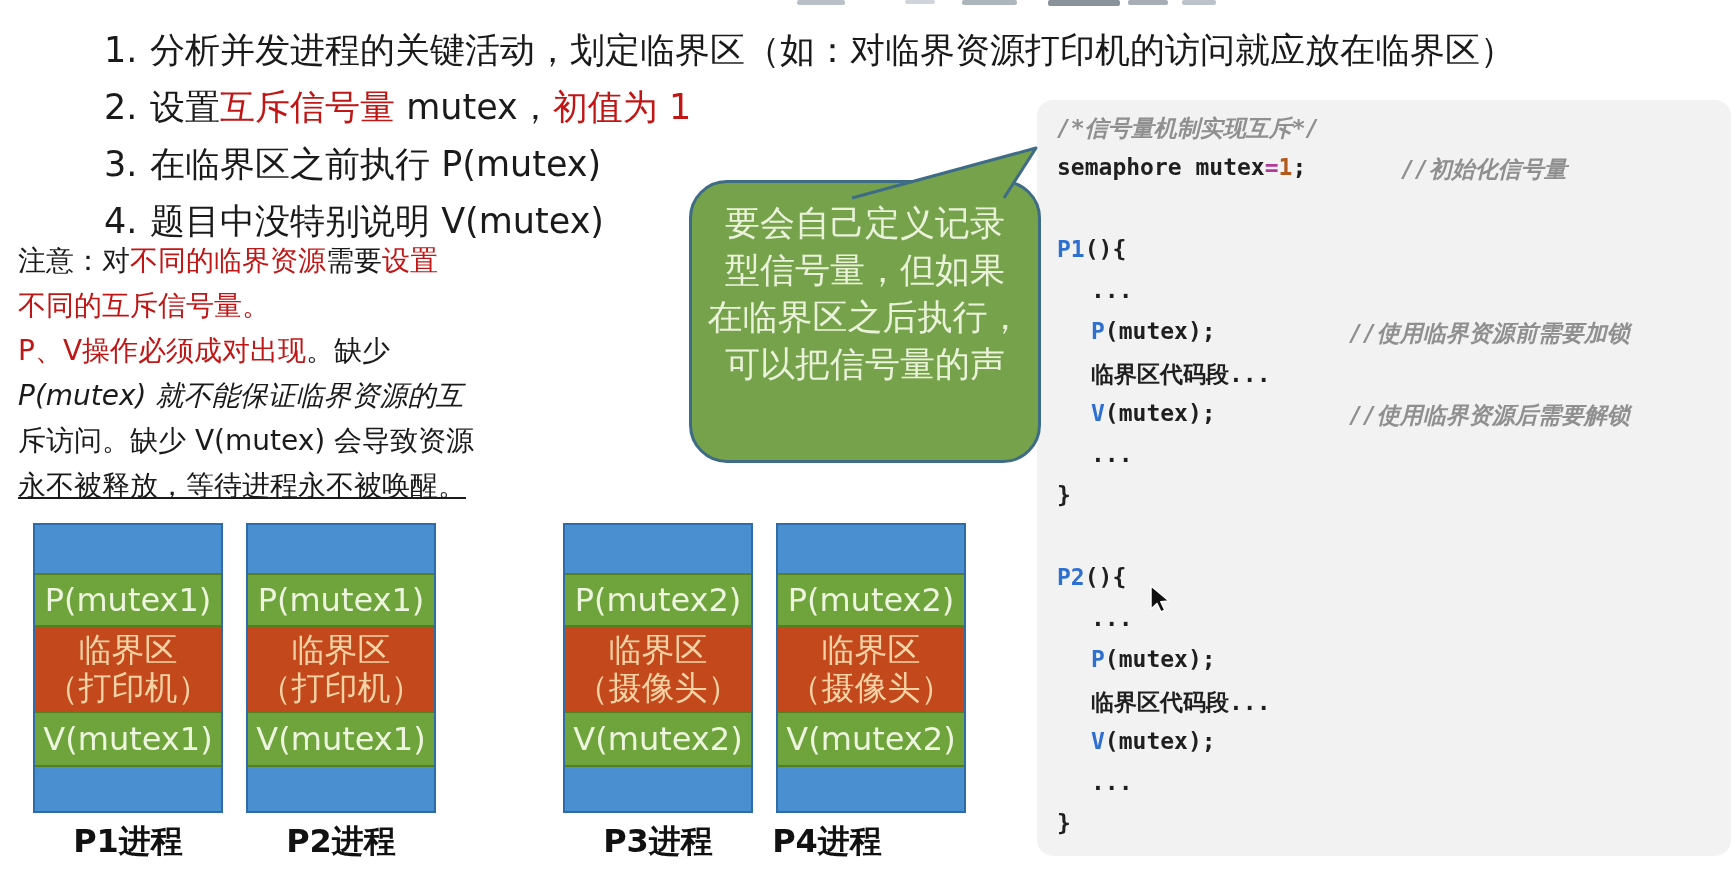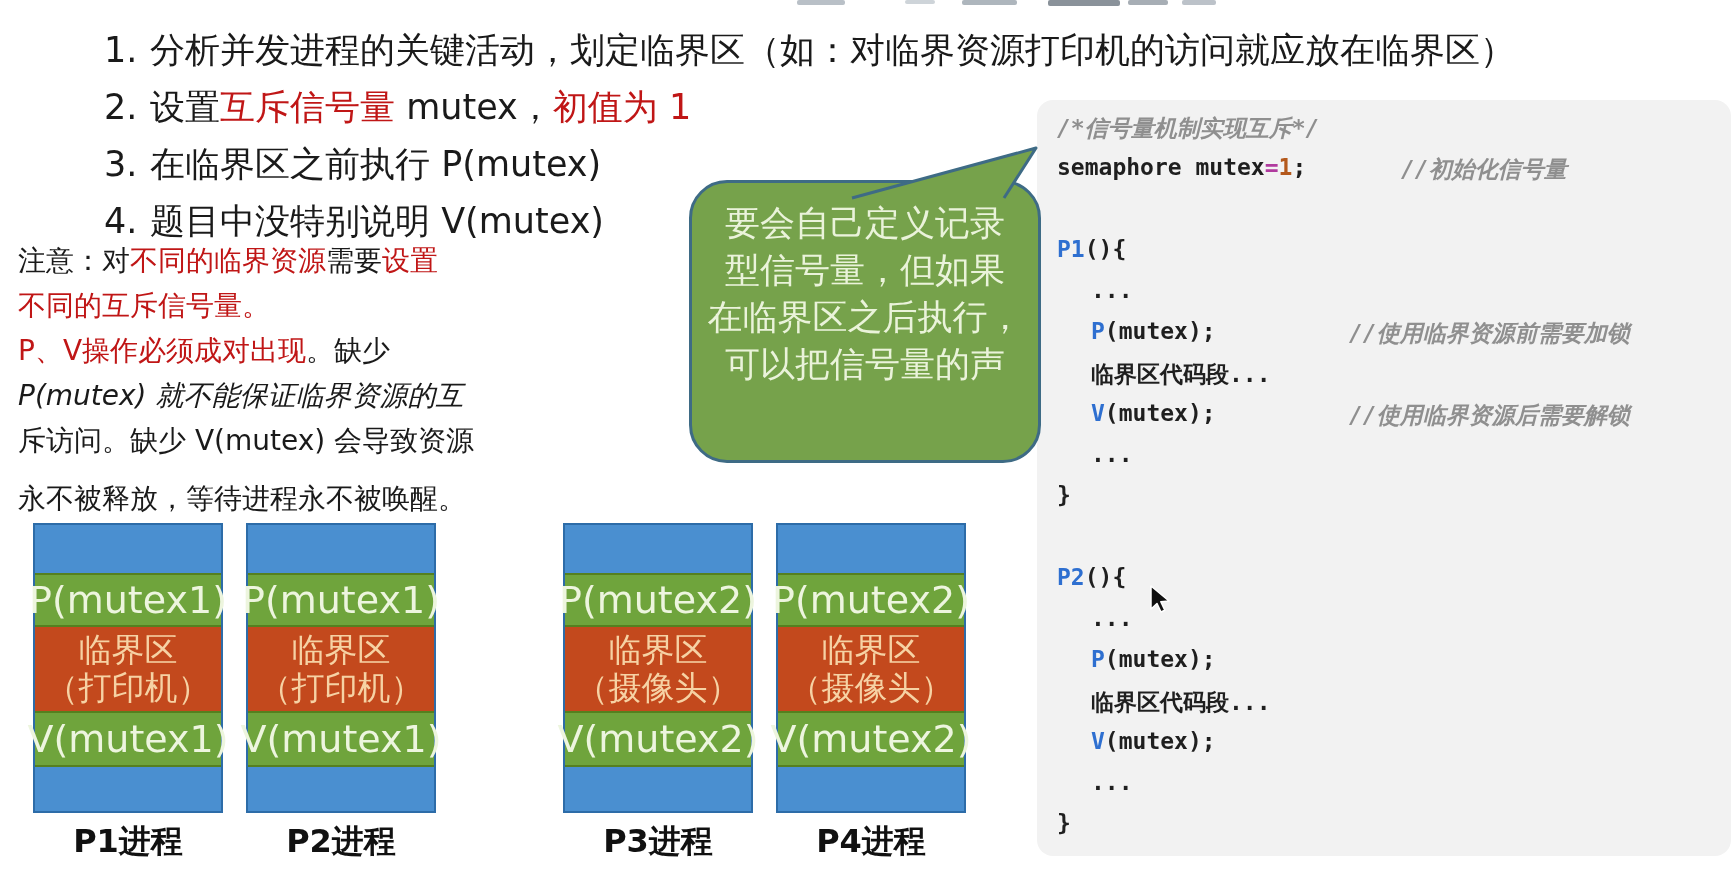--- a/index.html
+++ b/index.html
@@ -42,21 +42,21 @@
   .tk-num{color:var(--code-num);}
   .tk-abs{position:absolute;top:0;}
   
   .pcol{
     position:absolute;top:523px;width:190px;height:290px;box-sizing:border-box;
     border:2px solid #2d6ca8;display:flex;flex-direction:column;background:var(--block-blue);
   }
   .blk{display:flex;flex-direction:column;align-items:center;justify-content:center;box-sizing:border-box;flex:0 0 auto;}
   .blk-blue{background:var(--block-blue);}
   .blk-green{background:var(--block-green);border-top:2px solid #55801f;border-bottom:2px solid #55801f;
-    color:#edf5de;font-size:38px;}
+    color:#edf5de;font-size:32px;}
   .blk-red{background:var(--block-red);color:#f6d2a4;font-size:33px;line-height:38px;}
   .blk-fill{flex:1 1 auto;}
   .plabel{position:absolute;top:820px;width:190px;text-align:center;font-size:32px;font-weight:700;color:#111;}
   #cursor{position:absolute;left:1148px;top:584px;z-index:5;}
 </style>
 </head>
 <body>
 
 <div id="slide">
 
@@ -87,21 +87,21 @@
         <span><span class="c-k">题目中没特别说明 V(mutex)</span></span>
       </div>
     </div>
 
   <div id="note">
       <div class="note-line" style="top: 240px;"><span class="c-k">注意：对</span><span class="c-r">不同的临界资源</span><span class="c-k">需要</span><span class="c-r">设置</span></div>
       <div class="note-line" style="top: 285px;"><span class="c-r">不同的互斥信号量。</span></div>
       <div class="note-line" style="top: 330px;"><span class="c-r">P、V操作必须成对出现</span><span class="c-k">。缺少</span></div>
       <div class="note-line" style="top: 375px; font-style: italic;"><span class="c-k">P(mutex) 就不能保证临界资源的互</span></div>
       <div class="note-line" style="top: 420px;"><span class="c-k">斥访问。缺少 V(mutex) 会导致资源</span></div>
-      <div class="note-line" style="top: 478px;"><span class="c-k">永不被释放，等待进程永不被唤醒。</span></div>
+      <div class="note-line" style="top: 465px; text-decoration: underline;"><span class="c-k">永不被释放，等待进程永不被唤醒。</span></div>
     </div>
 
   <div id="bubble">
       <div class="bubble-line">要会自己定义记录</div>
       <div class="bubble-line">型信号量，但如果</div>
       <div class="bubble-line">在临界区之后执行，</div>
       <div class="bubble-line">可以把信号量的声</div>
     </div>
   <svg id="bubble-tail" width="200" height="62" viewBox="0 0 200 62">
     <path d="M10,58 L194,8 L162,58" fill="#76a24b" stroke="#3e6b85" stroke-width="3" stroke-linejoin="round"></path>
@@ -179,20 +179,20 @@
         </div>
         <div class="blk blk-red" style="height: 84px;">
           <div>临界区</div>
           <div>（摄像头）</div>
         </div>
         <div class="blk blk-green" style="height: 56px;">
           <div>V(mutex2)</div>
         </div>
         <div class="blk blk-blue blk-fill"></div>
       </div>
-      <div class="plabel" style="left: 776px;">P4进程</div>
+      <div class="plabel" style="left: 732px;">P4进程</div>
     </div>
 
   <svg id="cursor" width="24" height="30" viewBox="0 0 24 30">
     <path d="M3,2 L3,25 L9,19.5 L13,28 L16.8,26.2 L12.8,17.8 L21,17 Z" fill="#111" stroke="#fff" stroke-width="1.5" stroke-linejoin="round"></path>
   </svg>
 
 </div>
 
 </body></html>

